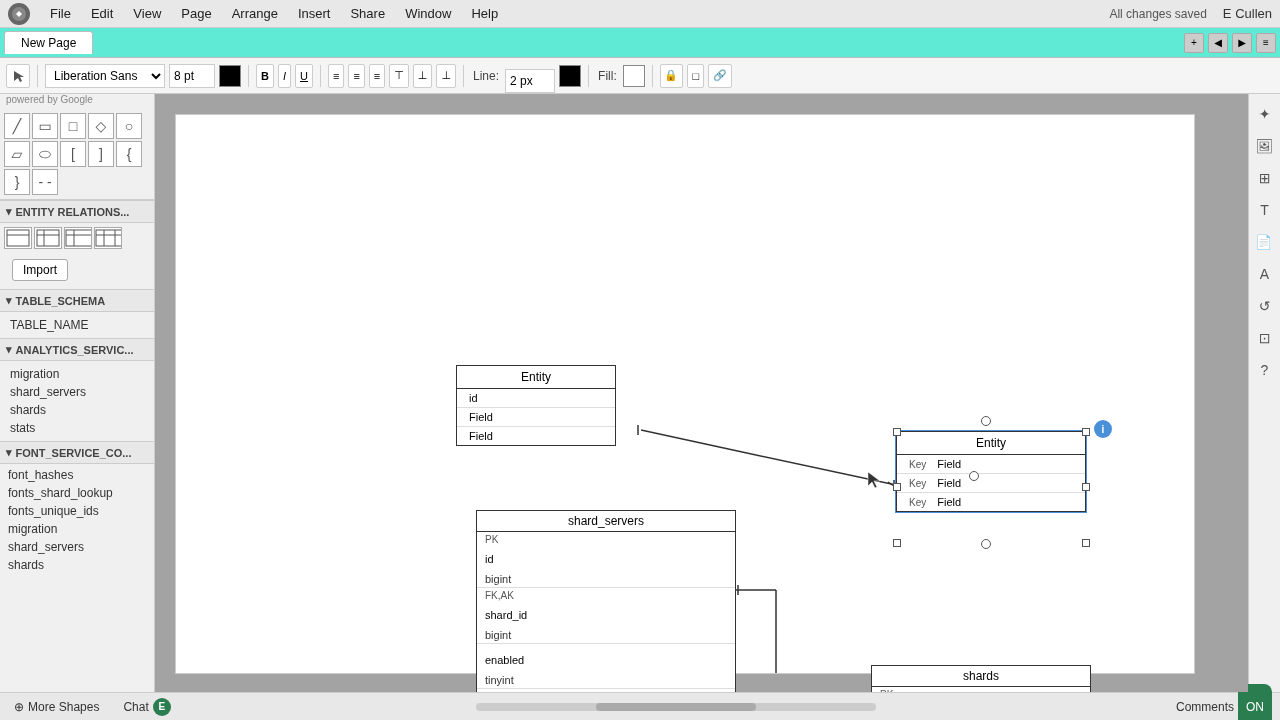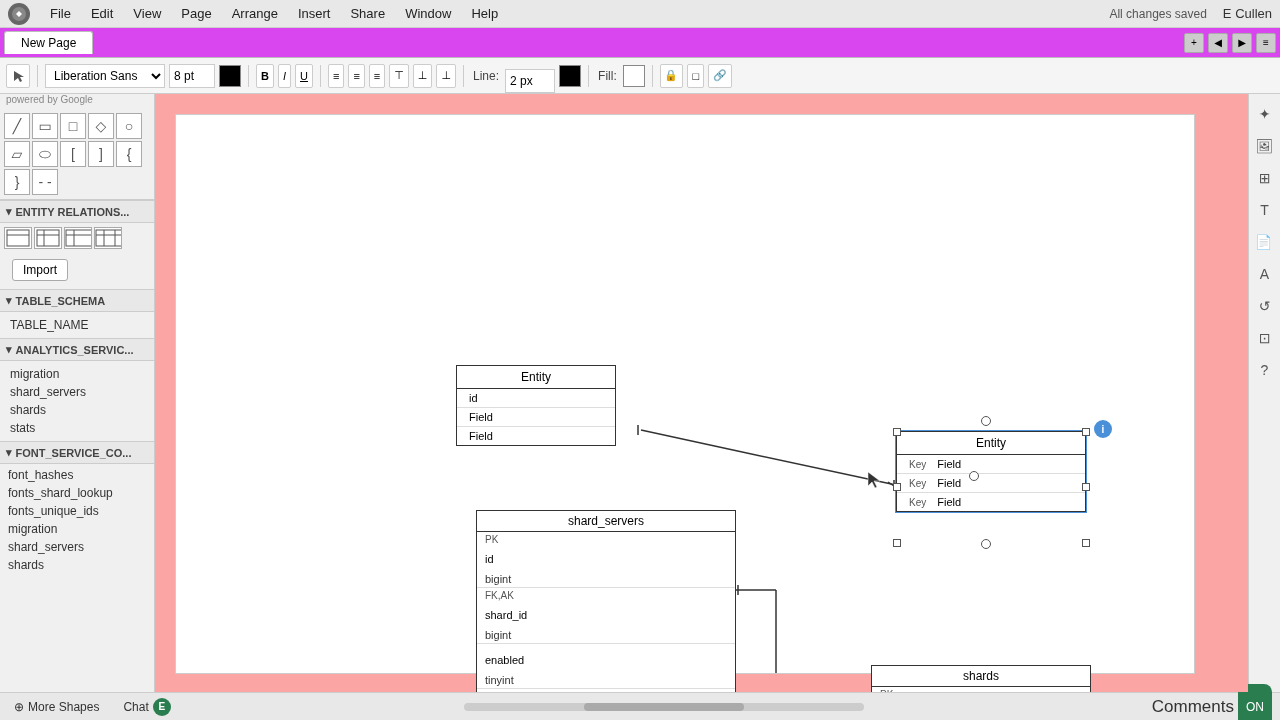--- a/index.html
+++ b/index.html
@@ -36,21 +36,21 @@
     }
     .menu-user {
       margin-left: 12px;
       font-size: 13px;
       color: #333;
     }
 
     
     #tabbar {
       height: 30px;
-      background: #d946ef;
+      background: #5eead4;
       border-bottom: 1px solid #bbb;
       display: flex;
       align-items: center;
       padding: 0 4px;
     }
     .tab-active {
       background: #fff;
       border: 1px solid #bbb;
       border-bottom: none;
       padding: 4px 16px;
@@ -243,21 +243,21 @@
       cursor: pointer;
       color: #333;
     }
     .font-section {
       padding: 2px 4px;
     }
 
     
     #canvas-area {
       flex: 1;
-      background: #fca5a5;
+      background: #a3a3a3;
       position: relative;
       overflow: hidden;
     }
     #canvas {
       position: absolute;
       top: 20px; left: 20px;
       width: 1020px;
       height: 560px;
       background: #fff;
       border: 1px solid #ccc;
@@ -334,21 +334,21 @@
     .scroll-thumb {
       position: absolute;
       left: 30%;
       width: 40%;
       height: 100%;
       background: #aaa;
       border-radius: 4px;
     }
     .comments-btn {
       cursor: pointer;
-      font-size: 17px;
+      font-size: 12px;
       color: #333;
     }
     .on-toggle {
       display: flex; align-items: center;
       gap: 4px;
       font-size: 12px;
       color: #333;
       background: #2a7d4f;
       color: white;
       padding: 16px 8px;

